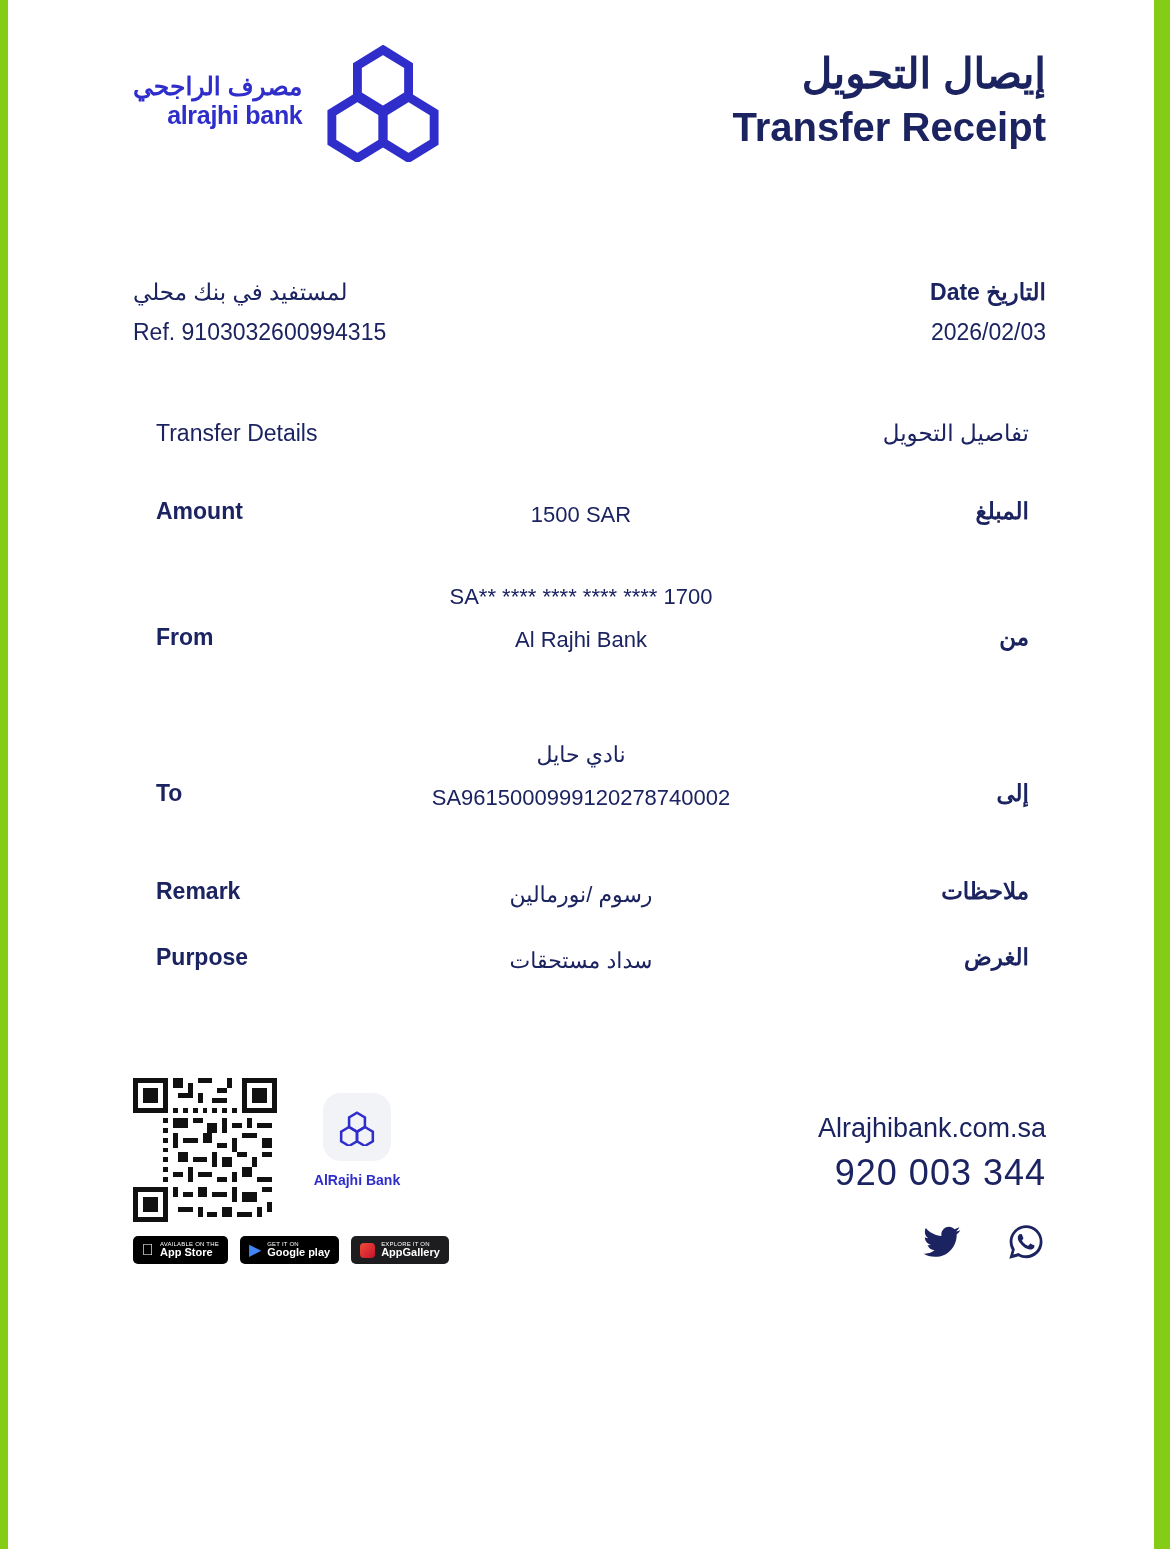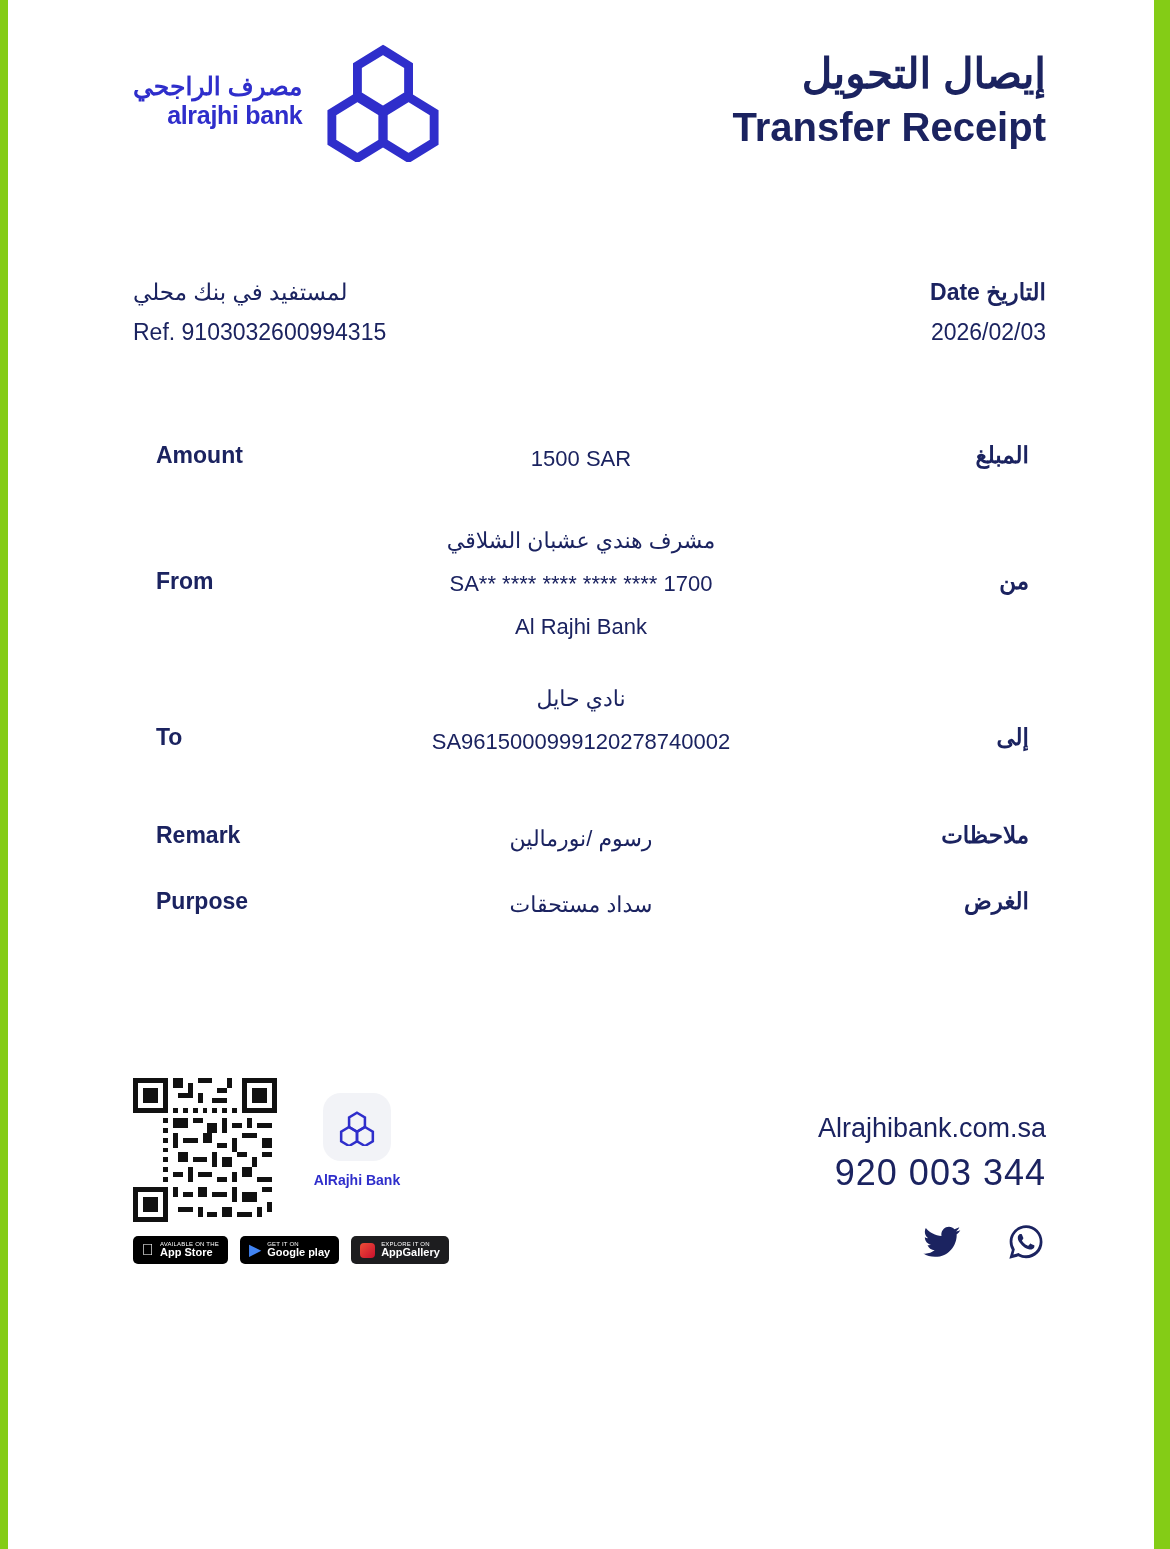--- a/index.html
+++ b/index.html
@@ -297,34 +297,37 @@
       <div class="meta-right">
         <div>
           <span class="date-label">Date</span>
           <span class="date-label">التاريخ</span>
         </div>
         <div>2026/02/03</div>
       </div>
     </div>
 
     <div class="details">
+      <div class="details-head">
+        <span class="en">Transfer Details</span>
+        <span class="ar">تفاصيل التحويل</span>
+      </div>
 
       <div class="row row-amount">
         <span class="label-en" style="top:22px">Amount</span>
         <span class="label-ar" style="top:22px">المبلغ</span>
         <span class="value" style="top:18px">
           <span class="ltr">1500 SAR</span>
         </span>
       </div>
 
       <div class="row row-from">
         <span class="label-en" style="top:72px">From</span>
         <span class="label-ar" style="top:72px">من</span>
         <span class="value" style="top:24px">
-          <div class="ar">مشرف هندي عشبان الشلاقي</div>
           <div class="ltr">SA** **** **** **** **** 1700</div>
           <div class="ltr">Al Rajhi Bank</div>
         </span>
       </div>
 
       <div class="row row-to">
         <span class="label-en" style="top:48px">To</span>
         <span class="label-ar" style="top:48px">إلى</span>
         <span class="value" style="top:2px">
           <div class="ar">نادي حايل</div>

